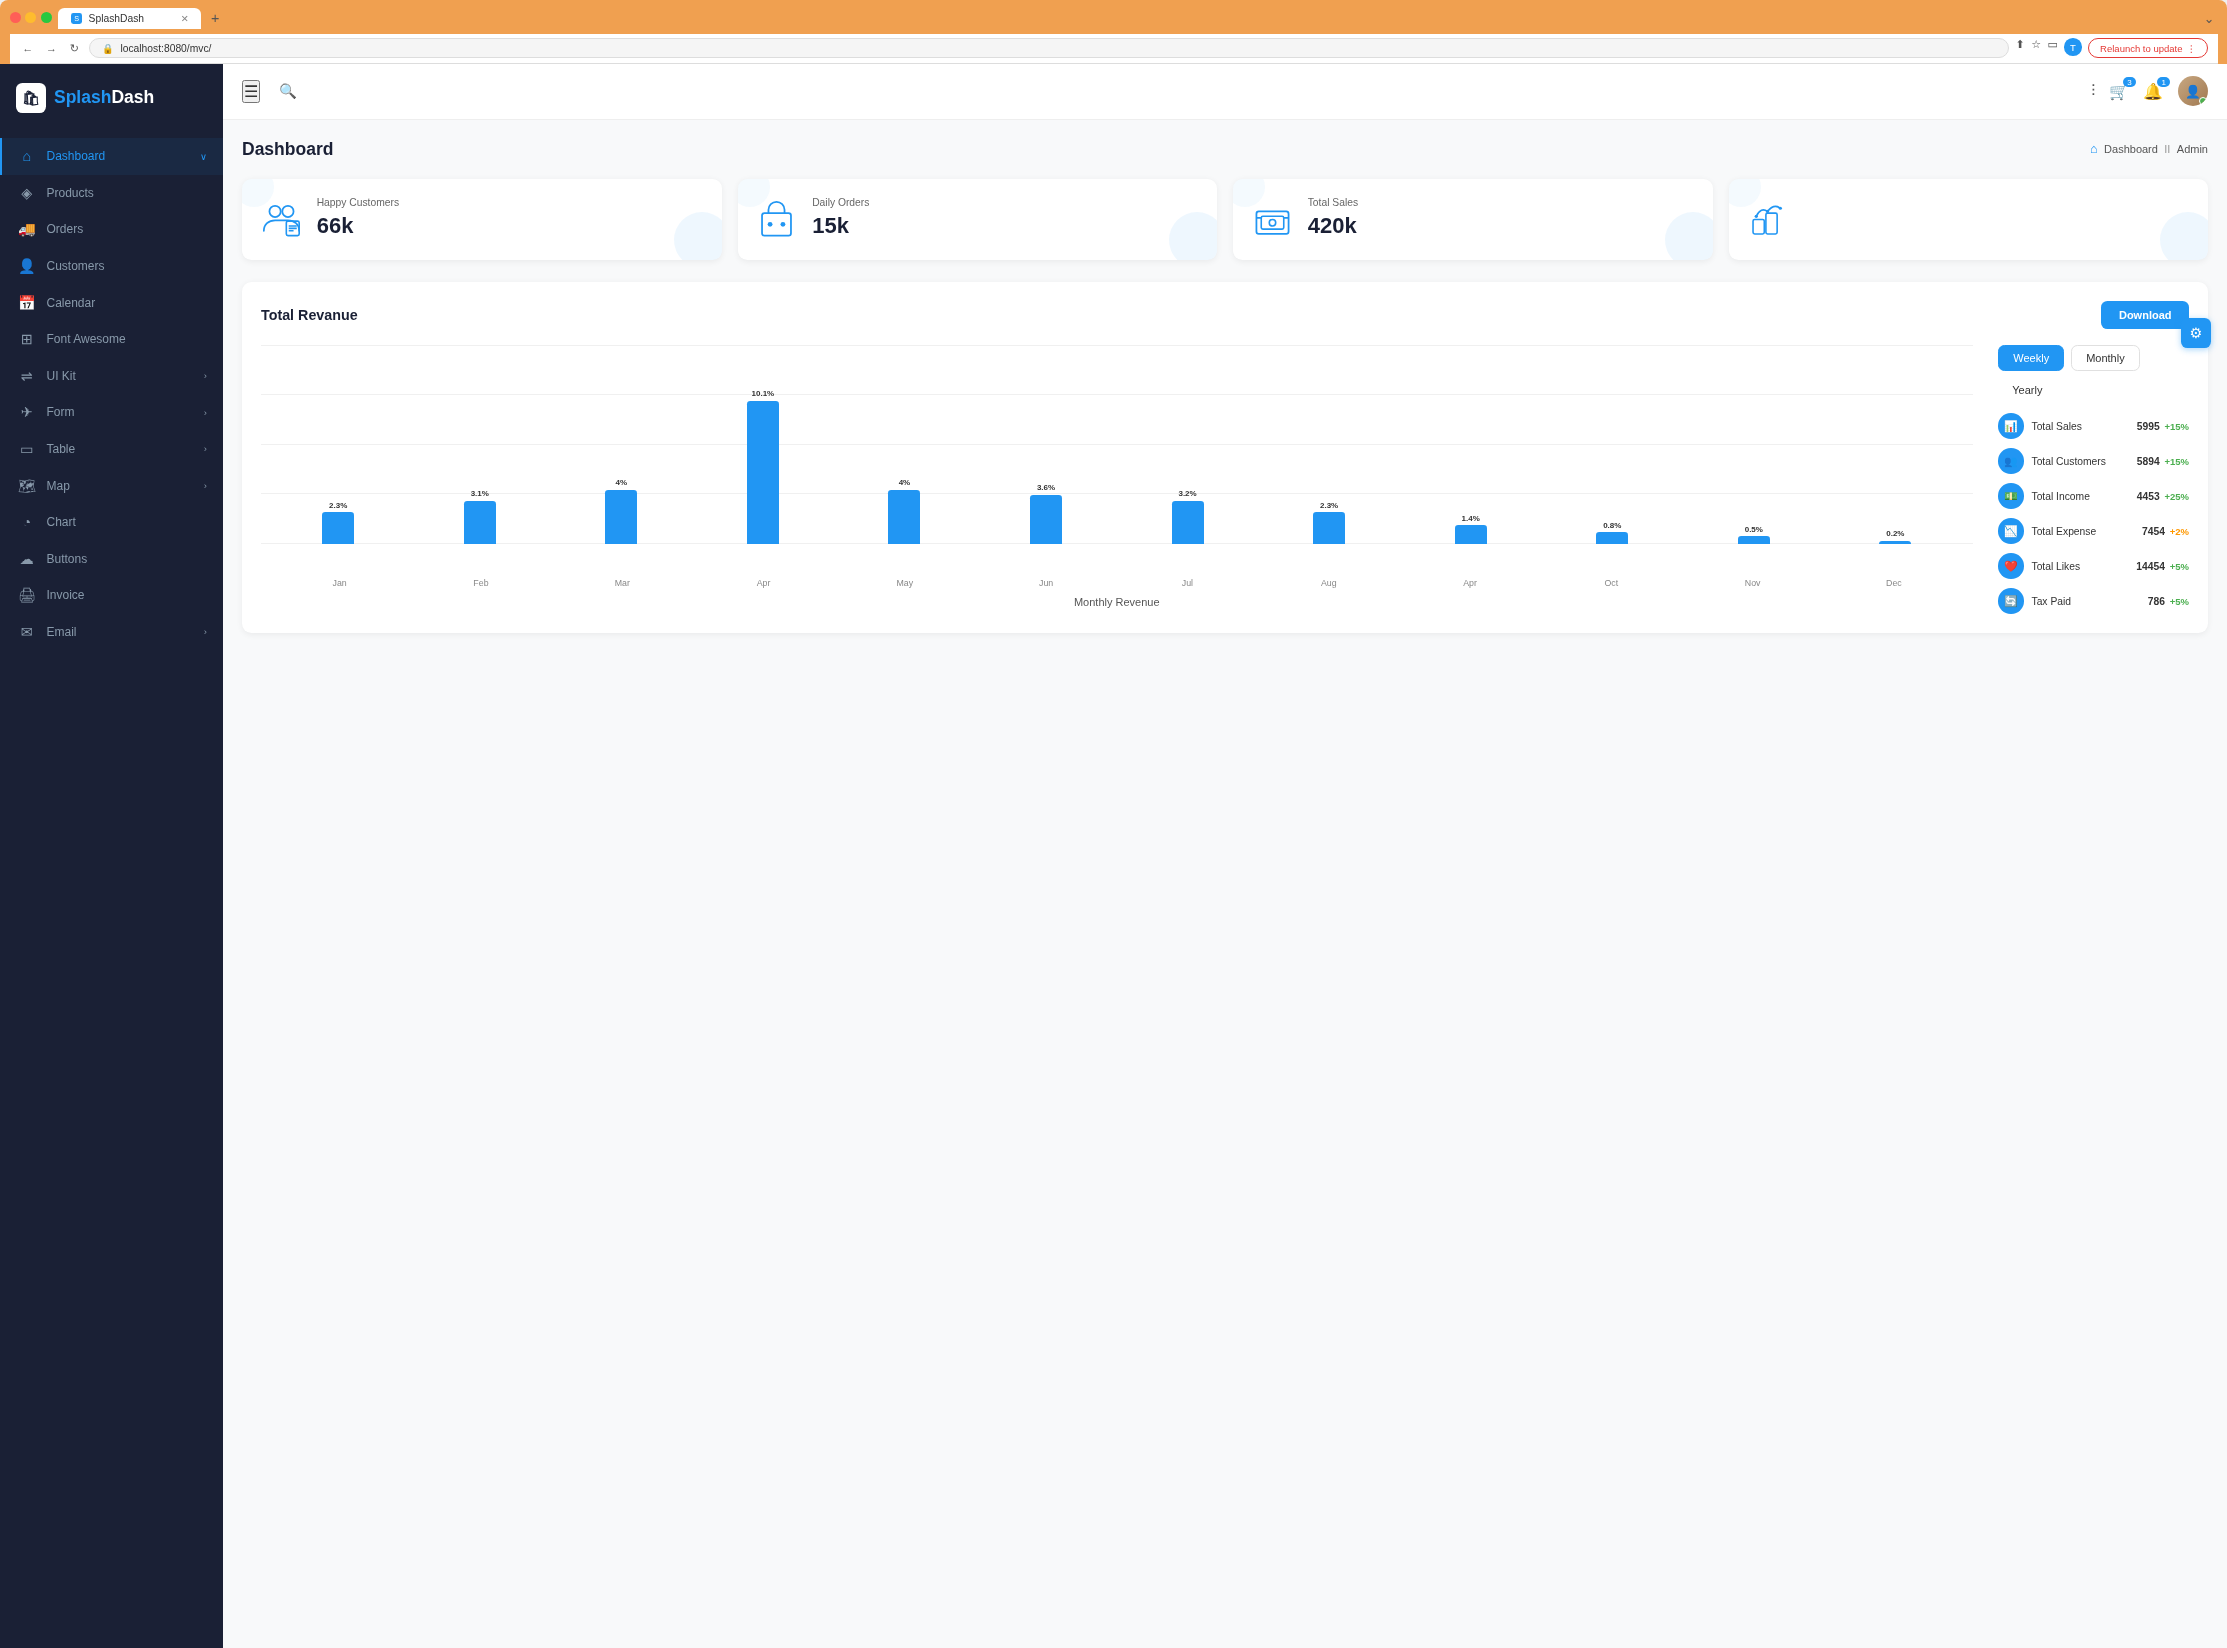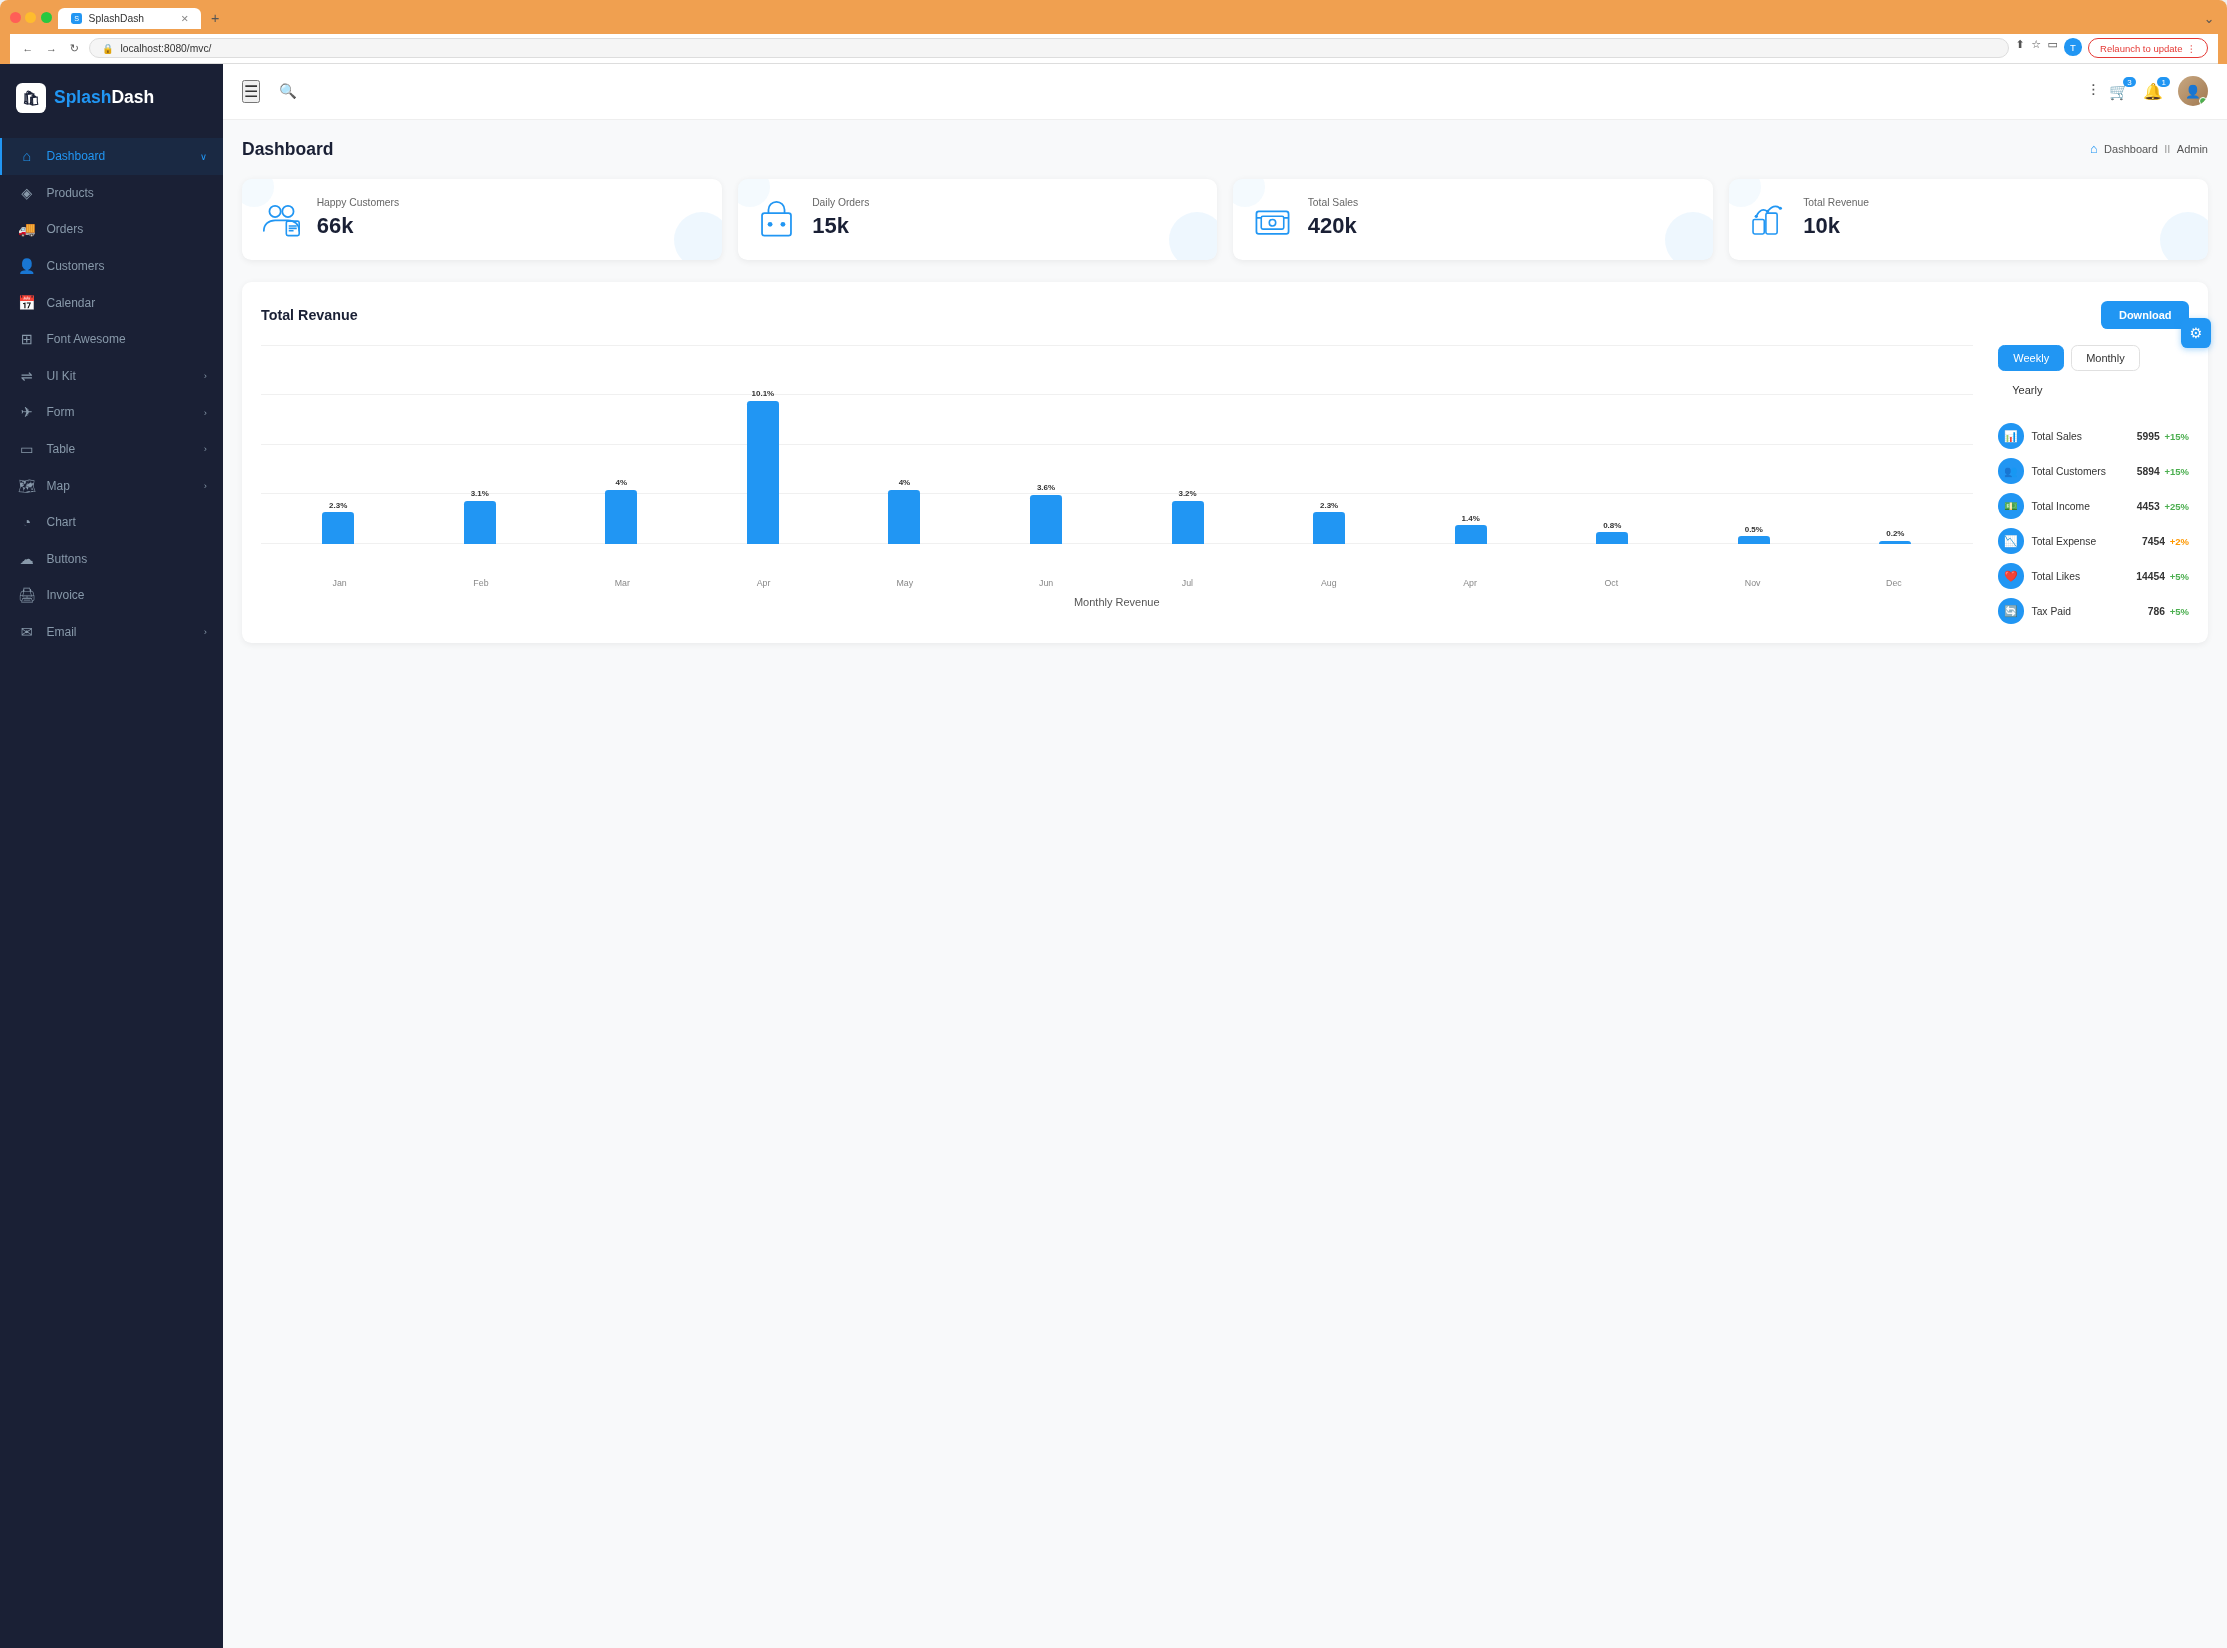--- a/index.html
+++ b/index.html
@@ -375,21 +375,21 @@
       font-size: 8.8px;
       color: #888;
     }
 
     
     .chart-sidebar { width: 191px; flex-shrink: 0; }
     .period-tabs {
       display: flex;
       gap: 6.4px;
       flex-wrap: wrap;
-      margin-bottom: 21px;
+      margin-bottom: 11px;
     }
     .period-tab {
       padding: 6.4px 14.3px;
       border-radius: 6.4px;
       border: 1.2px solid #e0e0e0;
       background: #fff;
       color: #333;
       font-size: 11px;
       cursor: pointer;
       font-weight: 500;
@@ -674,24 +674,20 @@
           <div class="stat-icon">
             <svg width="45" height="45" viewBox="0 0 56 56" fill="none">
               <rect x="10" y="28" width="14" height="18" rx="2" stroke="#2196f3" stroke-width="2" fill="none"></rect>
               <rect x="26" y="20" width="14" height="26" rx="2" stroke="#2196f3" stroke-width="2" fill="none"></rect>
               <path d="M14 24 Q20 12 28 18" stroke="#2196f3" stroke-width="2" fill="none" stroke-linecap="round"></path>
               <circle cx="14" cy="24" r="2" fill="#2196f3"></circle>
               <circle cx="28" cy="18" r="2" fill="#2196f3"></circle>
               <path d="M28 18 Q36 8 44 14" stroke="#2196f3" stroke-width="2" fill="none" stroke-linecap="round"></path>
               <circle cx="44" cy="14" r="2" fill="#2196f3"></circle>
             </svg>
-          </div>
-          <div class="stat-info">
-            <div class="stat-label">Total Revenue</div>
-            <div class="stat-value">10k</div>
           </div>
           <div class="stat-card-bg"></div>
         </div>
 
       </div>
 
       <div class="revenue-section">
         <div class="revenue-header">
           <h2 class="revenue-title">Total Revanue</h2>
           <button class="download-btn">Download</button>

